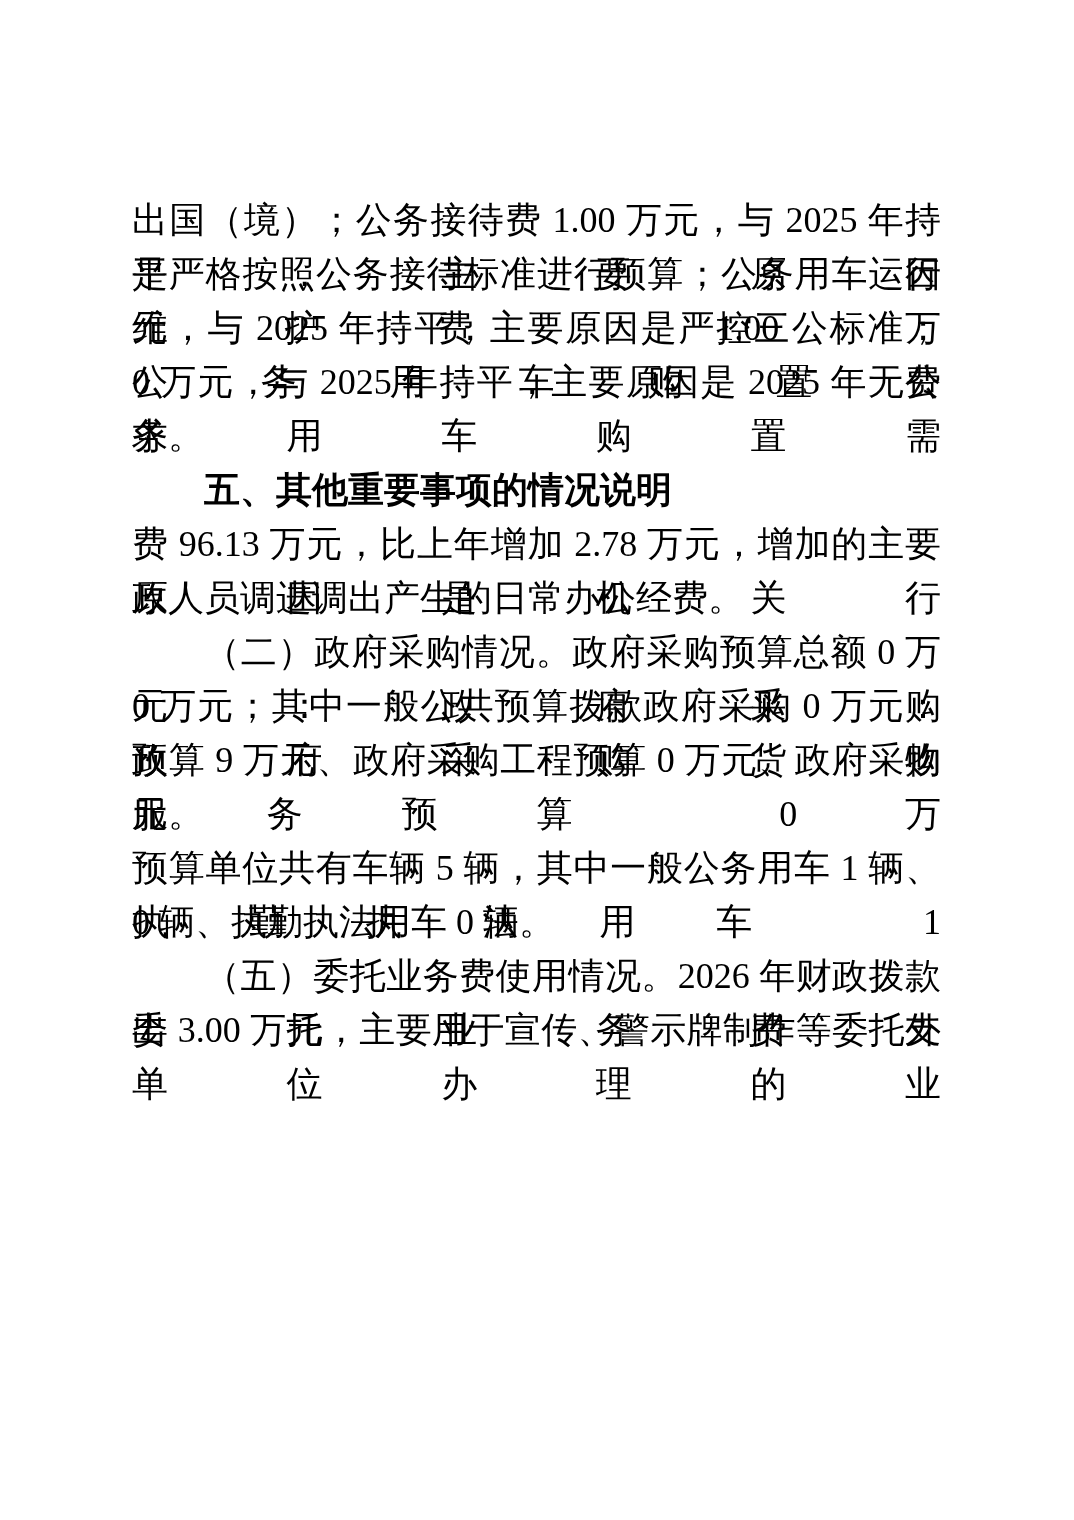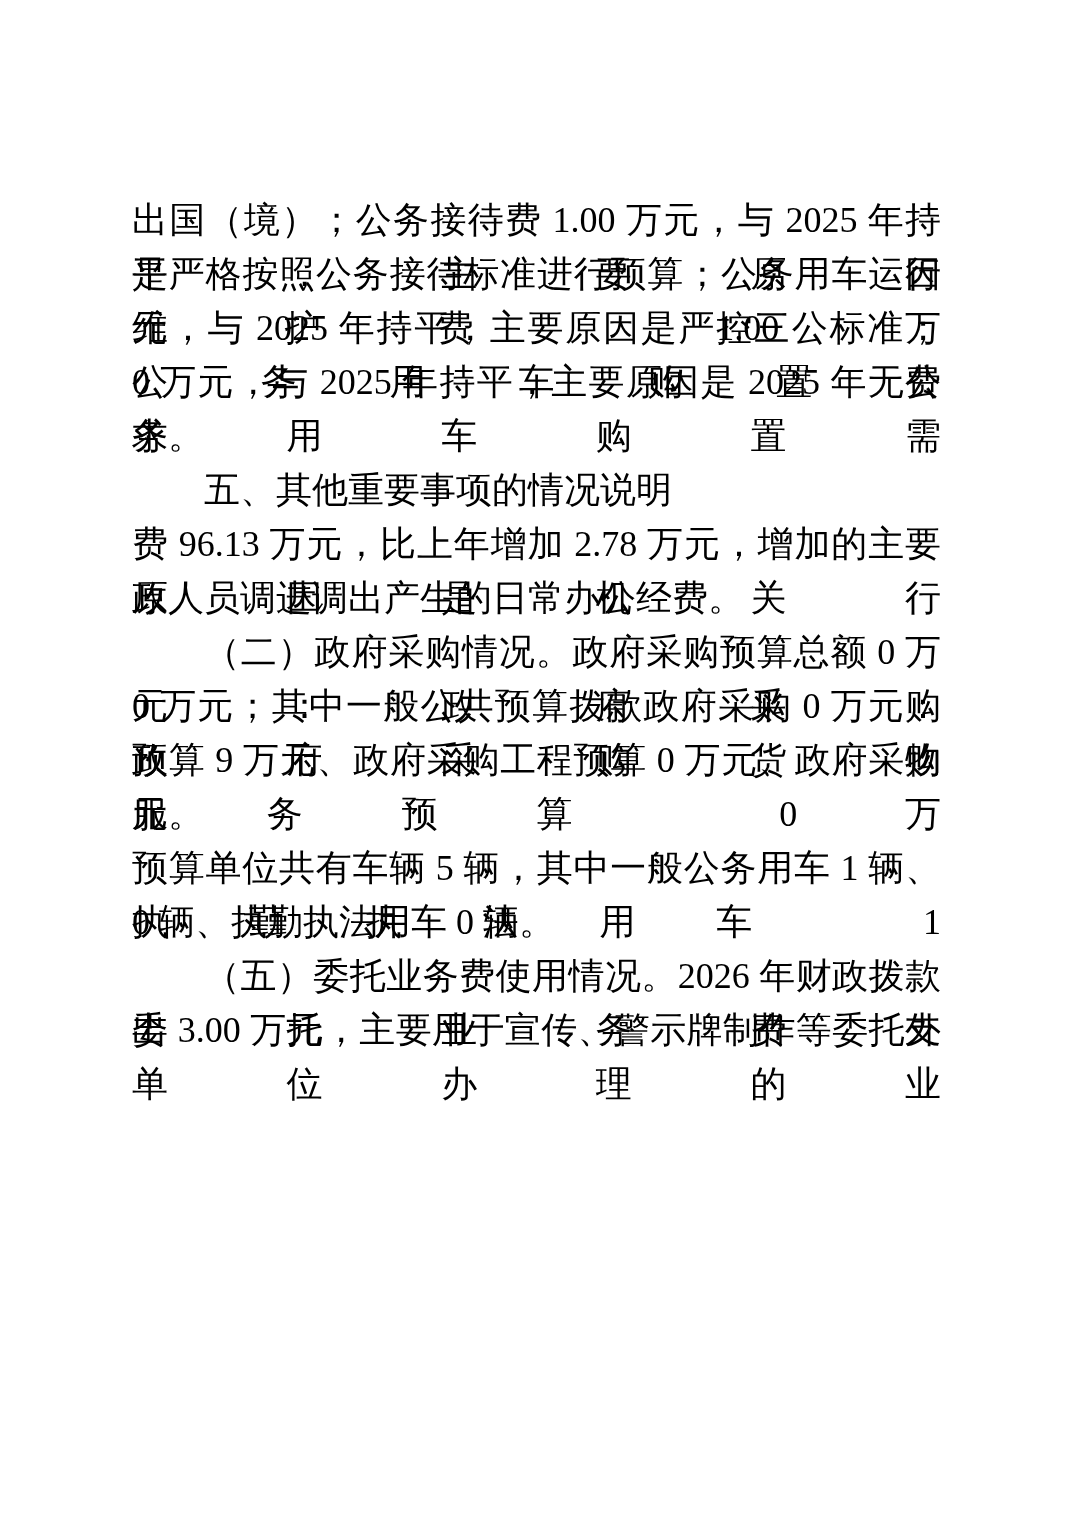--- a/index.html
+++ b/index.html
@@ -34,21 +34,21 @@
   .ll {
     text-align: left;
     text-align-last: left;
   }
   
   .ind {
     text-indent: 2em;
   }
   .heading {
     font-family: "Liberation Sans", "DejaVu Sans", sans-serif;
-    font-weight: 400;
+    font-weight: 700;
     text-indent: 2em;
     text-align: left;
     text-align-last: left;
   }
 </style>
 </head>
 <body>
 
 <div class="page">
 

